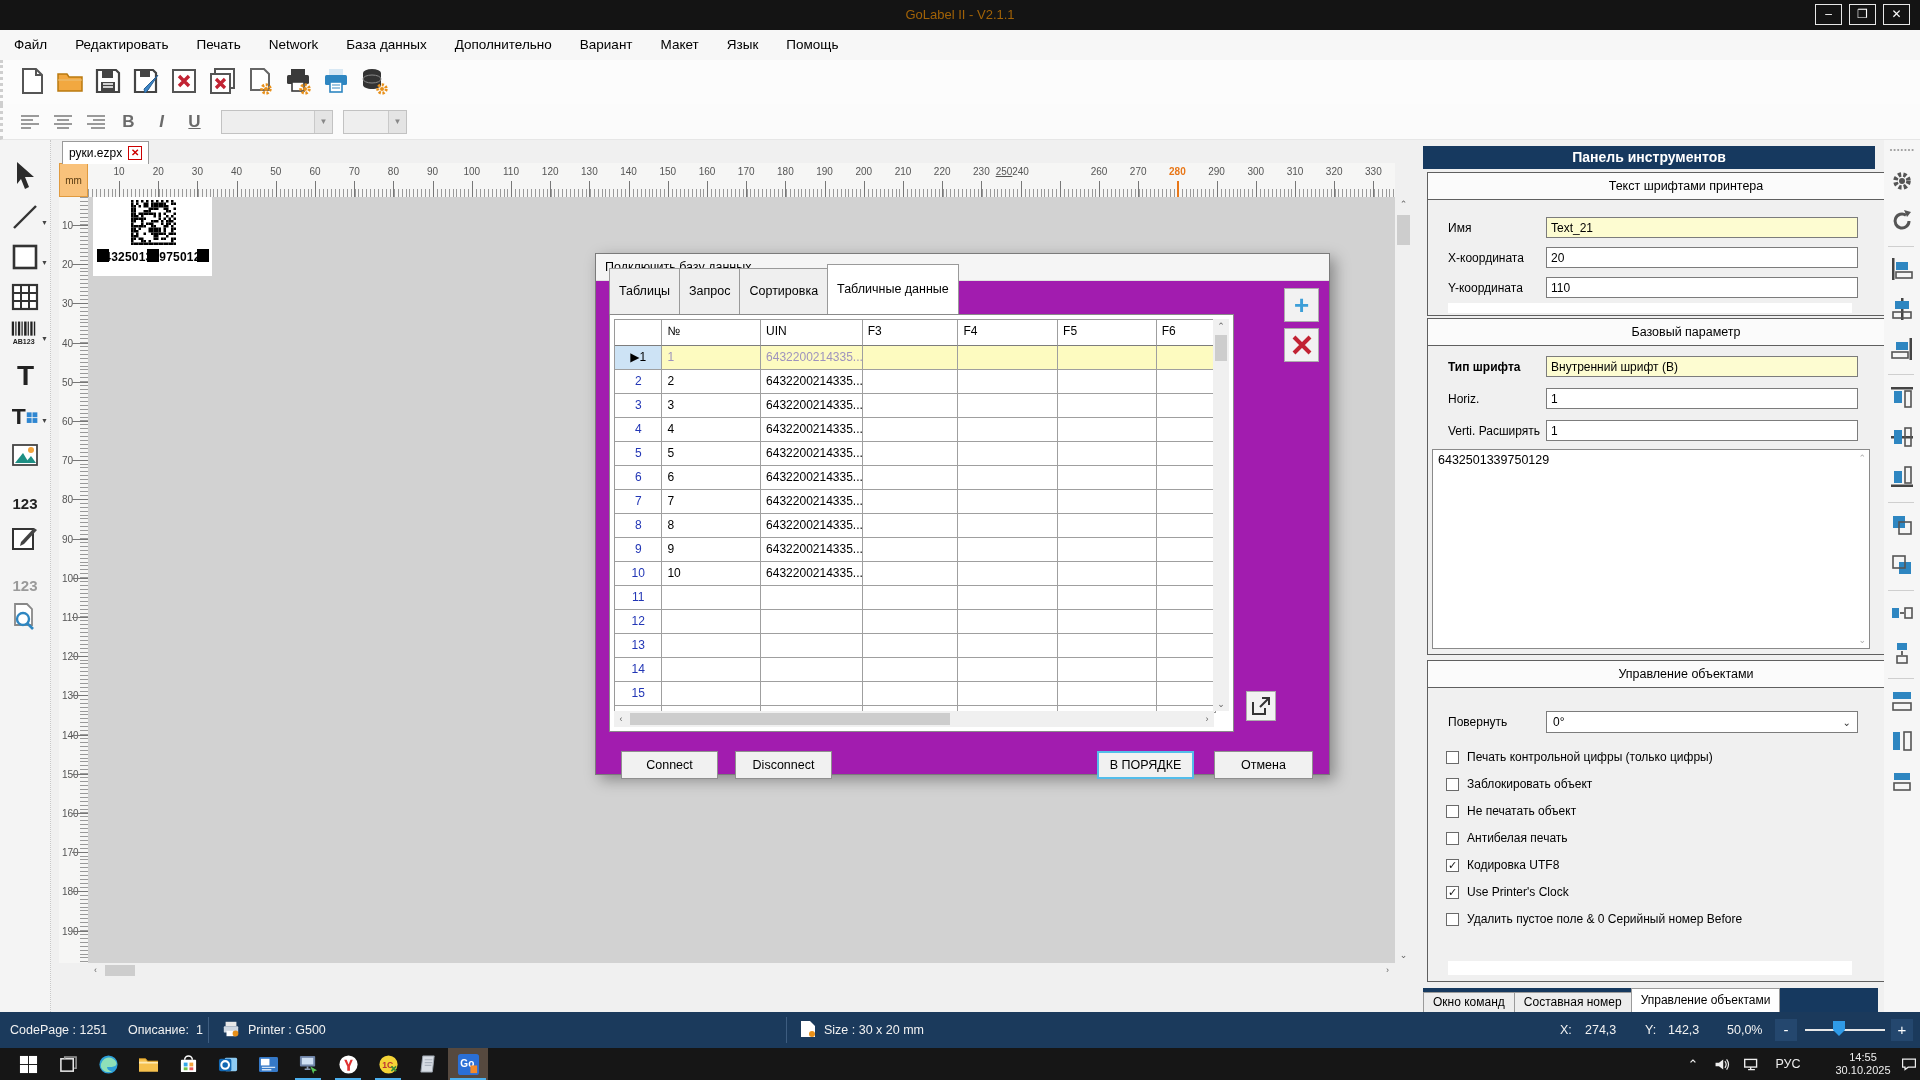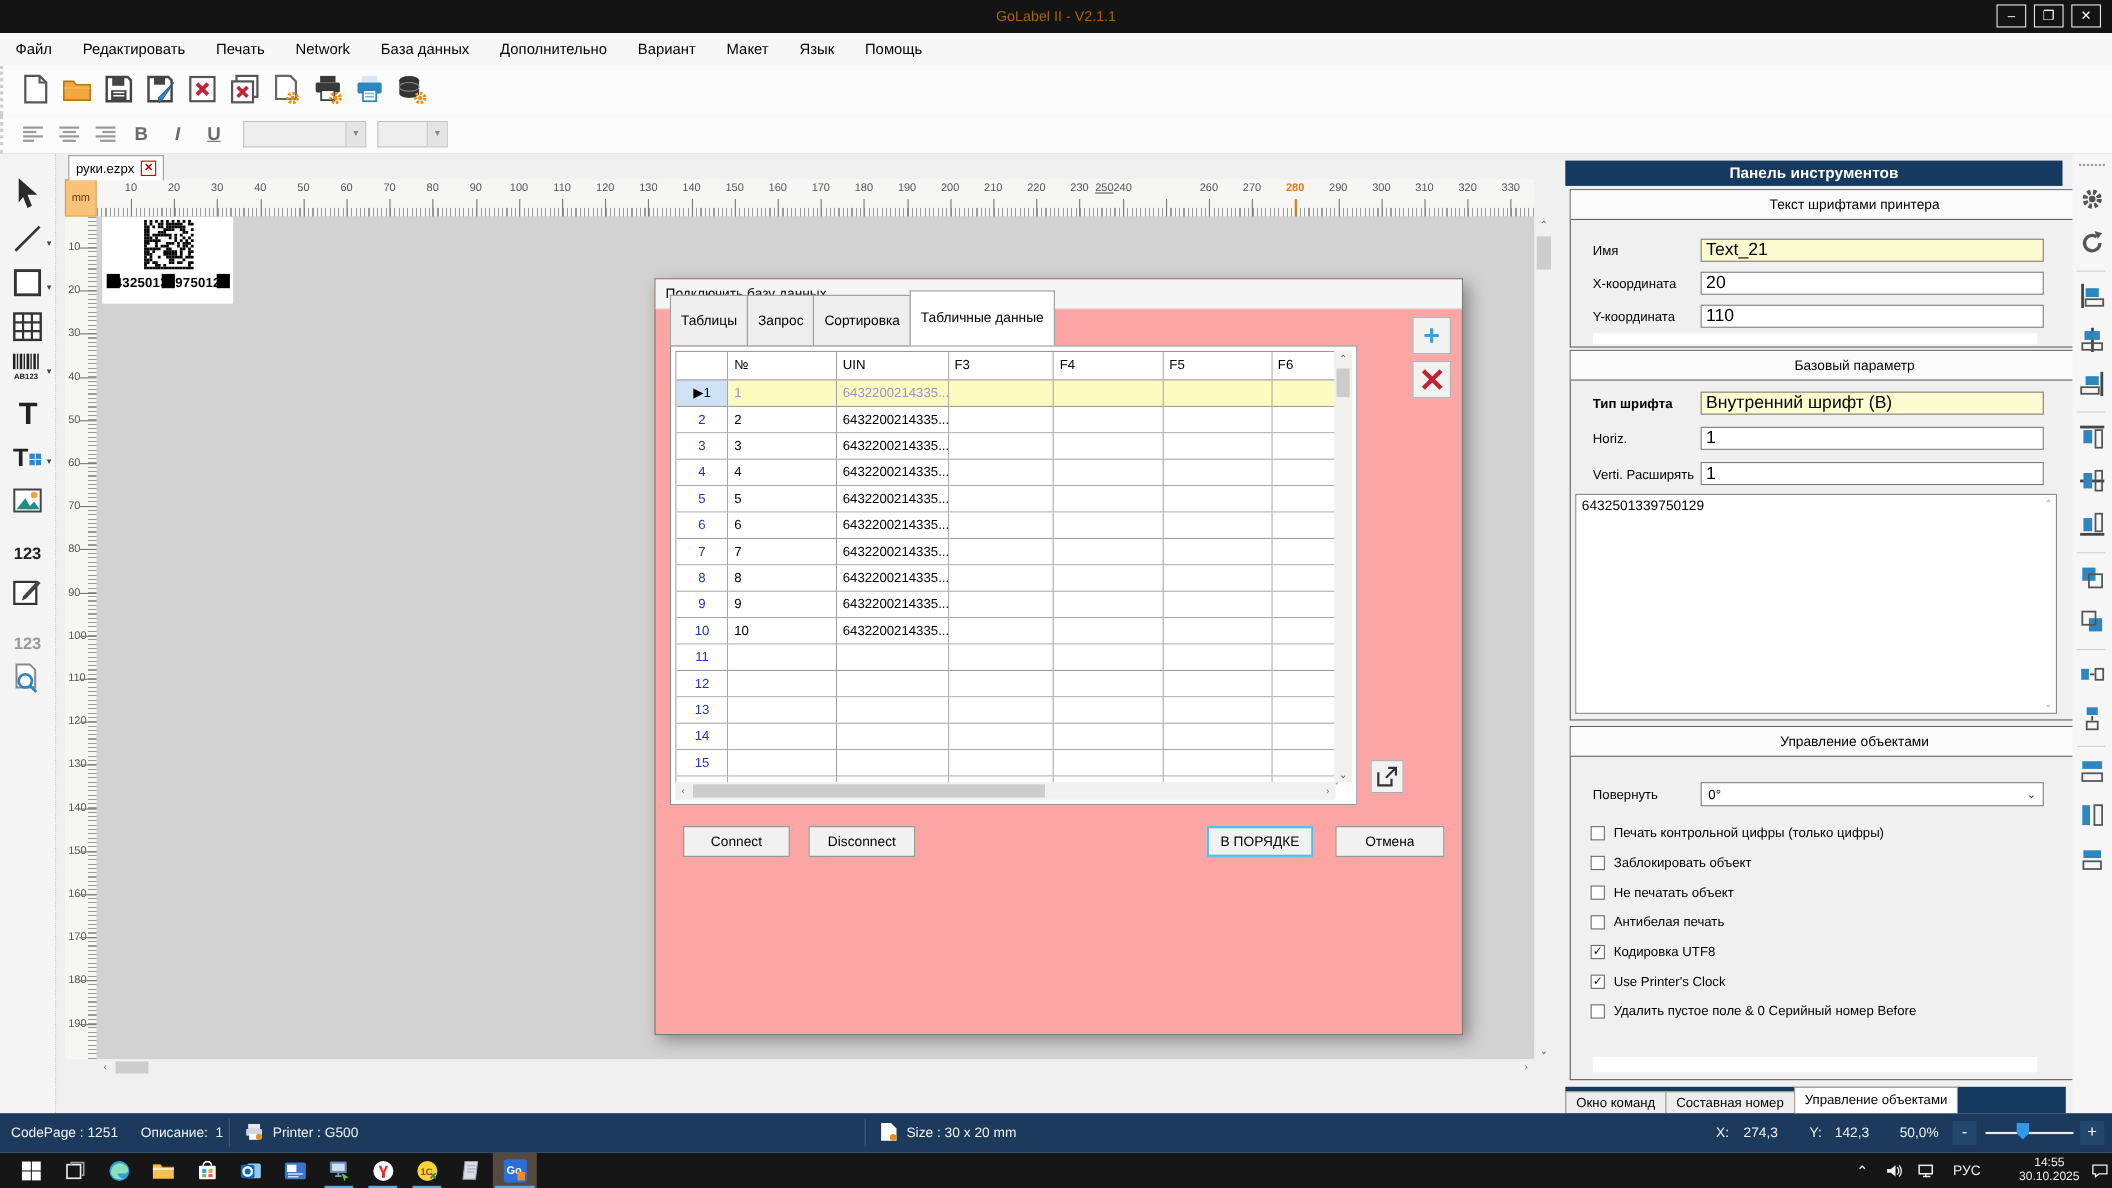--- a/index.html
+++ b/index.html
@@ -64,21 +64,21 @@
   #label-sheet{position:absolute;left:5px;top:0;width:119px;height:79px;background:#fff;}
   #dm{position:absolute;left:37px;top:3px;width:47px;height:45px;}
   #label-text{position:absolute;left:0;top:53px;width:119px;text-align:center;font-size:12px;font-weight:bold;
               letter-spacing:0.2px;}
   .handle{position:absolute;width:12px;height:13px;background:#000;}
   
   .sb{position:absolute;background:#f0f0f0;}
   .sb-arrow{position:absolute;color:#606060;font-size:9px;text-align:center;background:#f0f0f0;}
   .sb-thumb{position:absolute;background:#cdcdcd;}
   
-  #dialog{position:absolute;left:595px;top:253px;width:735px;height:688px;background:#fca5a5;
+  #dialog{position:absolute;left:595px;top:253px;width:735px;height:522px;background:#a21caf;
           border:1px solid #7b7b7b;box-shadow:5px 5px 14px rgba(0,0,0,.35);z-index:50;box-sizing:border-box;}
   #dlg-title{height:26px;line-height:26px;padding-left:9px;font-size:12.5px;background:#f5f5f5;
              border-bottom:1px solid #e0e0e0;}
   #dlg-tabs{position:absolute;left:13px;top:35px;display:flex;align-items:flex-end;height:25px;}
   .dtab{height:21px;line-height:21px;padding:12px 9px;font-size:12.5px;background:#efefef;border:1px solid #9a9a9a;
         border-bottom:none;margin-right:-1px;}
   .dtab.active{height:25px;line-height:25px;background:#fff;position:relative;z-index:2;}
   #dlg-tablewrap{position:absolute;left:13px;top:60px;width:625px;height:418px;background:#fff;
                  border:1px solid #8a8a8a;box-sizing:border-box;padding:4px;}
   #dlg-grid{position:relative;width:600px;height:392px;overflow:hidden;border:1px solid #9a9a9a;}
@@ -108,21 +108,21 @@
   #btn-cancel{left:618px;width:99px;}
   
   #rightpanel{position:absolute;left:1423px;top:140px;width:455px;height:872px;background:#f0f0f0;}
   #panel-header{position:absolute;left:0;top:6px;width:452px;height:23px;background:#16395f;color:#fff;
                 font-weight:bold;font-size:14px;text-align:center;line-height:23px;}
   .pgroup{position:absolute;left:4px;width:518px;border:1px solid #5f5f5f;background:#f0f0f0;box-sizing:border-box;}
   .pgroup-title{height:26px;line-height:26px;text-align:center;background:#fbfbfb;border-bottom:1px solid #5f5f5f;
                 font-size:12.5px;}
   .plabel{position:absolute;left:20px;font-size:12px;height:22px;line-height:22px;}
   .pinput{position:absolute;left:118px;width:312px;height:21px;border:1px solid #7c7c7c;background:#fff;
-          font-size:16px;line-height:20px;padding:0 4px;box-sizing:border-box;white-space:nowrap;}
+          font-size:12px;line-height:20px;padding:0 4px;box-sizing:border-box;white-space:nowrap;}
   .pinput.yellow{background:#fdfcd1;}
   .spin{position:absolute;right:1px;top:1px;width:16px;height:17px;display:flex;flex-direction:column;}
   .spin span{flex:1;background:#f0f0f0;border:1px solid #b5b5b5;font-size:5px;line-height:8px;text-align:center;color:#444;}
   .unit{position:absolute;right:22px;top:0;font-size:12px;color:#0c4a6e;}
   #panel-textarea{position:absolute;left:4px;top:130px;width:438px;height:200px;background:#fff;
                   border:1px solid #8a8a8a;font-size:12.5px;padding:3px 5px;box-sizing:border-box;}
   .ta-ar{position:absolute;right:3px;font-size:9px;color:#aaa;}
   .pselect{position:absolute;left:118px;width:312px;height:22px;border:1px solid #7c7c7c;background:#fff;
            font-size:12px;line-height:21px;padding:0 6px;box-sizing:border-box;}
   .pselect .chev{position:absolute;right:6px;top:0;color:#333;font-size:10px;}

